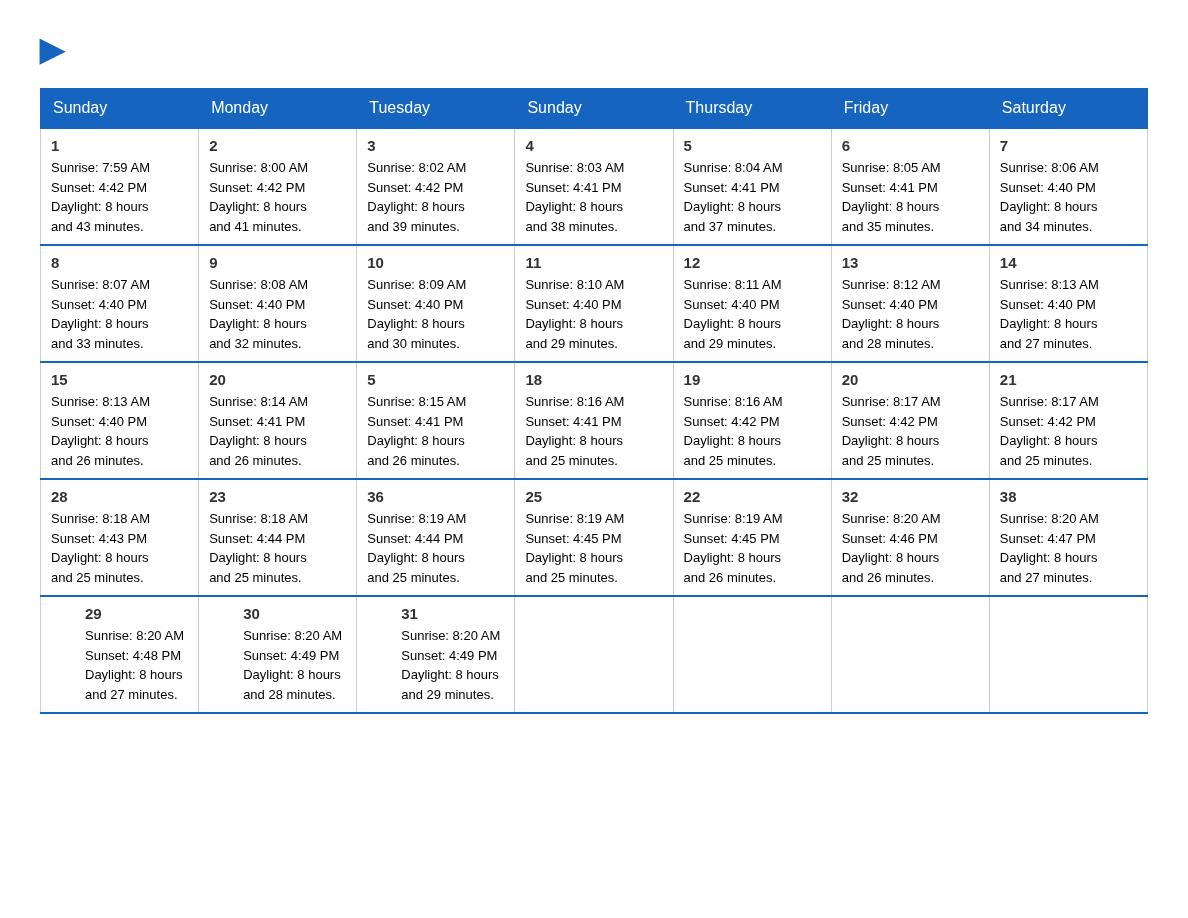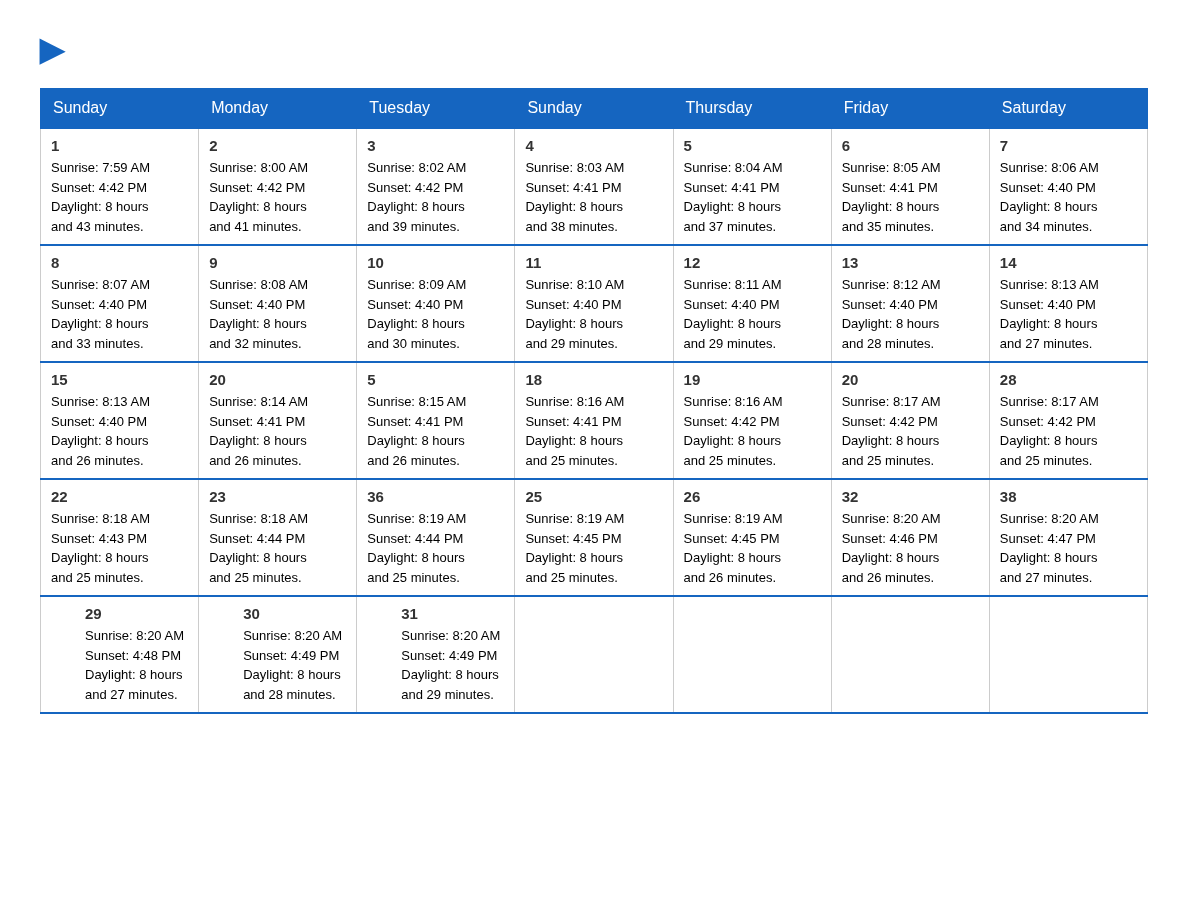--- a/index.html
+++ b/index.html
@@ -293,32 +293,32 @@
         <td>
         <span class="day-number">20</span>
         <div class="day-info">
           Sunrise: 8:17 AM<br>
           Sunset: 4:42 PM<br>
           Daylight: 8 hours<br>
           and 25 minutes.
         </div>
       </td>
         <td>
+        <span class="day-number">21</span>
+        <div class="day-info">
+          Sunrise: 8:17 AM<br>
+          Sunset: 4:42 PM<br>
+          Daylight: 8 hours<br>
+          and 25 minutes.
+        </div>
+      </td>
+      </tr>
+      <tr>
+        <td>
         <span class="day-number">28</span>
-        <div class="day-info">
-          Sunrise: 8:17 AM<br>
-          Sunset: 4:42 PM<br>
-          Daylight: 8 hours<br>
-          and 25 minutes.
-        </div>
-      </td>
-      </tr>
-      <tr>
-        <td>
-        <span class="day-number">22</span>
         <div class="day-info">
           Sunrise: 8:18 AM<br>
           Sunset: 4:43 PM<br>
           Daylight: 8 hours<br>
           and 25 minutes.
         </div>
       </td>
         <td>
         <span class="day-number">23</span>
         <div class="day-info">
@@ -340,21 +340,21 @@
         <td>
         <span class="day-number">25</span>
         <div class="day-info">
           Sunrise: 8:19 AM<br>
           Sunset: 4:45 PM<br>
           Daylight: 8 hours<br>
           and 25 minutes.
         </div>
       </td>
         <td>
-        <span class="day-number">26</span>
+        <span class="day-number">22</span>
         <div class="day-info">
           Sunrise: 8:19 AM<br>
           Sunset: 4:45 PM<br>
           Daylight: 8 hours<br>
           and 26 minutes.
         </div>
       </td>
         <td>
         <span class="day-number">32</span>
         <div class="day-info">

